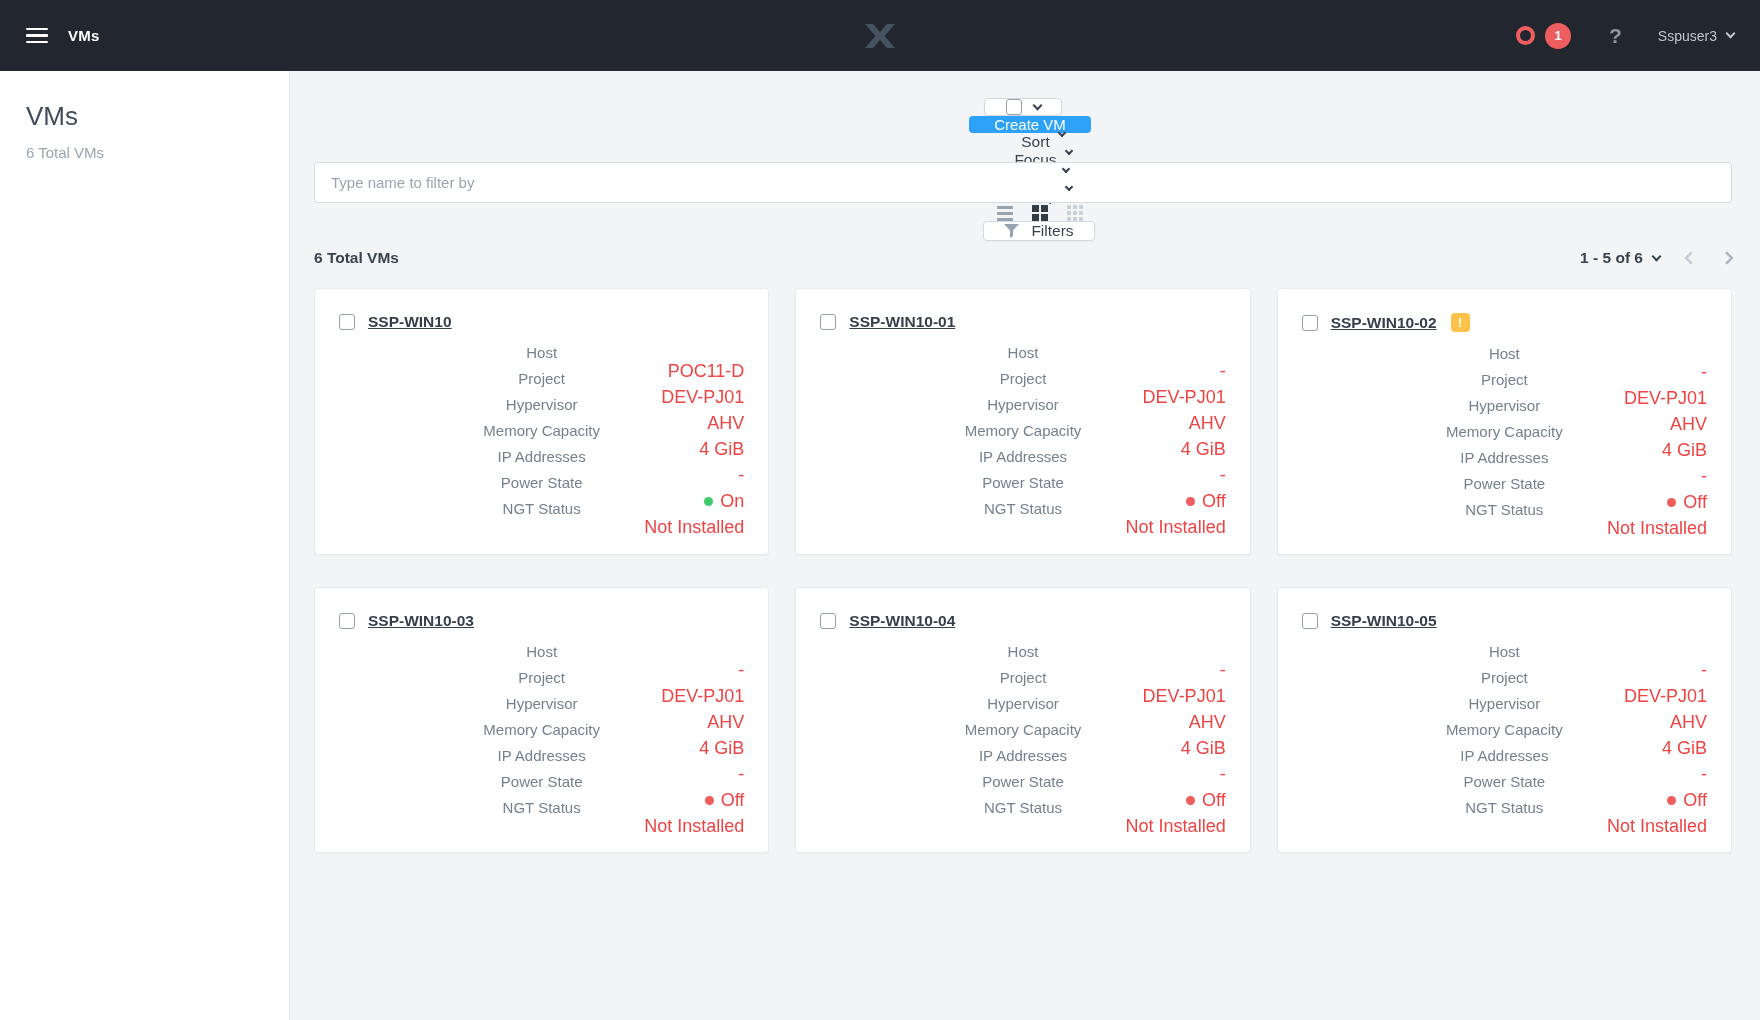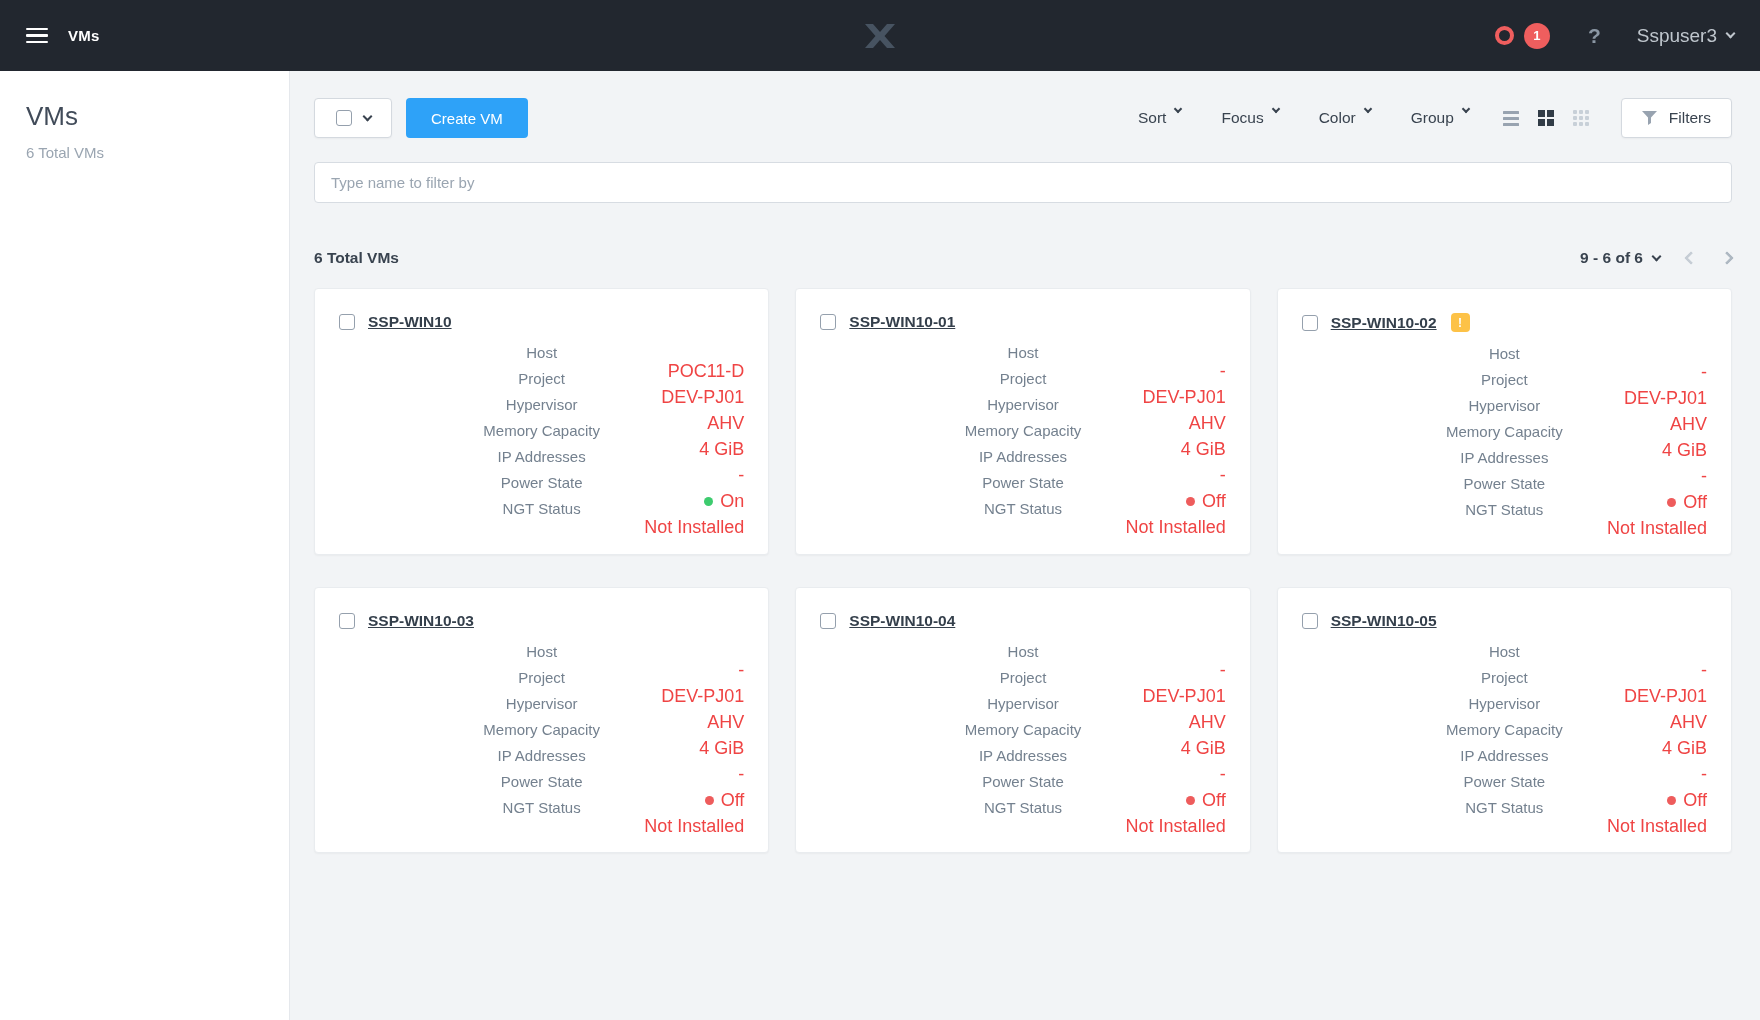--- a/index.html
+++ b/index.html
@@ -20,36 +20,36 @@
   .xlogo { position:absolute; left:50%; top:50%; transform:translate(-50%,-50%); opacity:.95; }
   .topbar-right { margin-left:auto; display:flex; align-items:center; }
   .alert-ring { width:19px; height:19px; border-radius:50%; border:4.5px solid var(--alert-red); }
   .count-badge {
     width:26px; height:26px; border-radius:50%; background:var(--alert-red);
     color:#fff; font-size:13px; font-weight:700; display:flex; align-items:center; justify-content:center;
     margin-left:10px;
   }
   .help-glyph { color:#8b97a4; font-size:21px; font-weight:700; margin-left:38px; }
   .user-menu { display:flex; align-items:center; margin-left:36px; cursor:pointer; }
-  .user-name { color:#bfc6cd; font-size:19px; }
+  .user-name { color:#bfc6cd; font-size:14px; }
   .chev { display:inline-block; width:7px; height:7px; border-right:2px solid currentColor; border-bottom:2px solid currentColor; transform:rotate(45deg); }
   .user-menu .chev { color:#bfc6cd; margin-left:10px; margin-top:-4px; }
 
   
   .sidebar {
     position:absolute; top:71px; left:0; bottom:0; width:290px;
     background:#fff; border-right:1px solid #e5e8ec; padding:30px 26px;
   }
   .sidebar-title { font-size:26px; font-weight:400; color:#414b59; }
   .sidebar-sub { font-size:15px; color:#9aa5b1; margin-top:12px; }
 
   
   .main { position:absolute; top:71px; left:290px; right:0; bottom:0; background:#f2f4f6; padding:27px 28px 0 24px; }
 
-  .toolbar { display:flex; align-items:center; height:40px; }
+  .toolbar { display:flex; align-items:center; height:40px;flex-direction:column; }
   .select-btn {
     width:78px; height:40px; background:#fff; border:1px solid #d4d9df; border-radius:4px;
     display:flex; align-items:center; justify-content:center; gap:12px; cursor:pointer;
     box-shadow:0 1px 2px rgba(0,0,0,.04);
   }
   .checkbox { width:16px; height:16px; border:1.5px solid #95a0ad; border-radius:3px; background:#fff; display:inline-block; flex:none; }
   .select-btn .chev { color:#39434f; margin-top:-3px; }
   .create-btn {
     margin-left:14px; height:40px; padding:0 25px; border:none; border-radius:4px;
     background:var(--accent); color:#fff; font-size:15px; font-weight:500; cursor:pointer;
@@ -197,21 +197,21 @@
     </button>
   </div>
 
   <div class="search-row">
     <input class="search-input" type="text" placeholder="Type name to filter by" style="">
   </div>
 
   <div class="results-row">
     <span class="results-count">6 Total VMs</span>
     <div class="pager">
-      <span class="pager-label">9 - 6 of 6</span>
+      <span class="pager-label">1 - 5 of 6</span>
       <span class="chev-down"></span>
       <button class="pager-arrow"><span class="arrow-left"></span></button>
       <button class="pager-arrow"><span class="arrow-right"></span></button>
     </div>
   </div>
 
   <div class="vm-grid">
   <div class="card">
     <div class="card-head">
       <span class="checkbox"></span>

